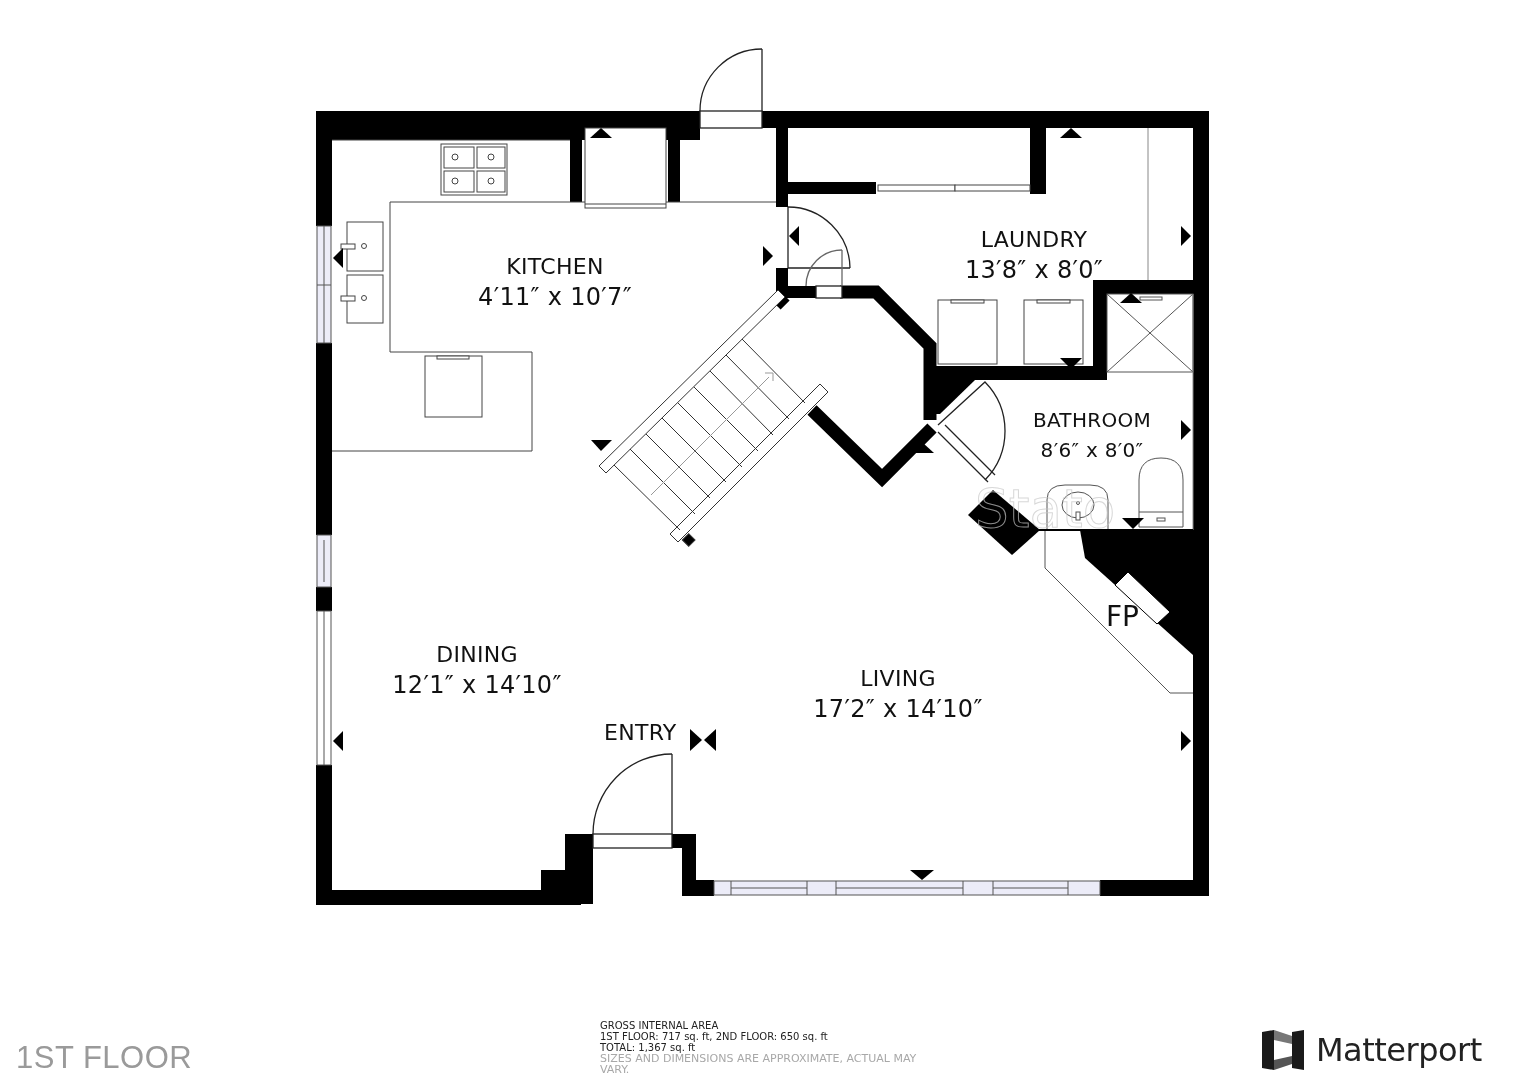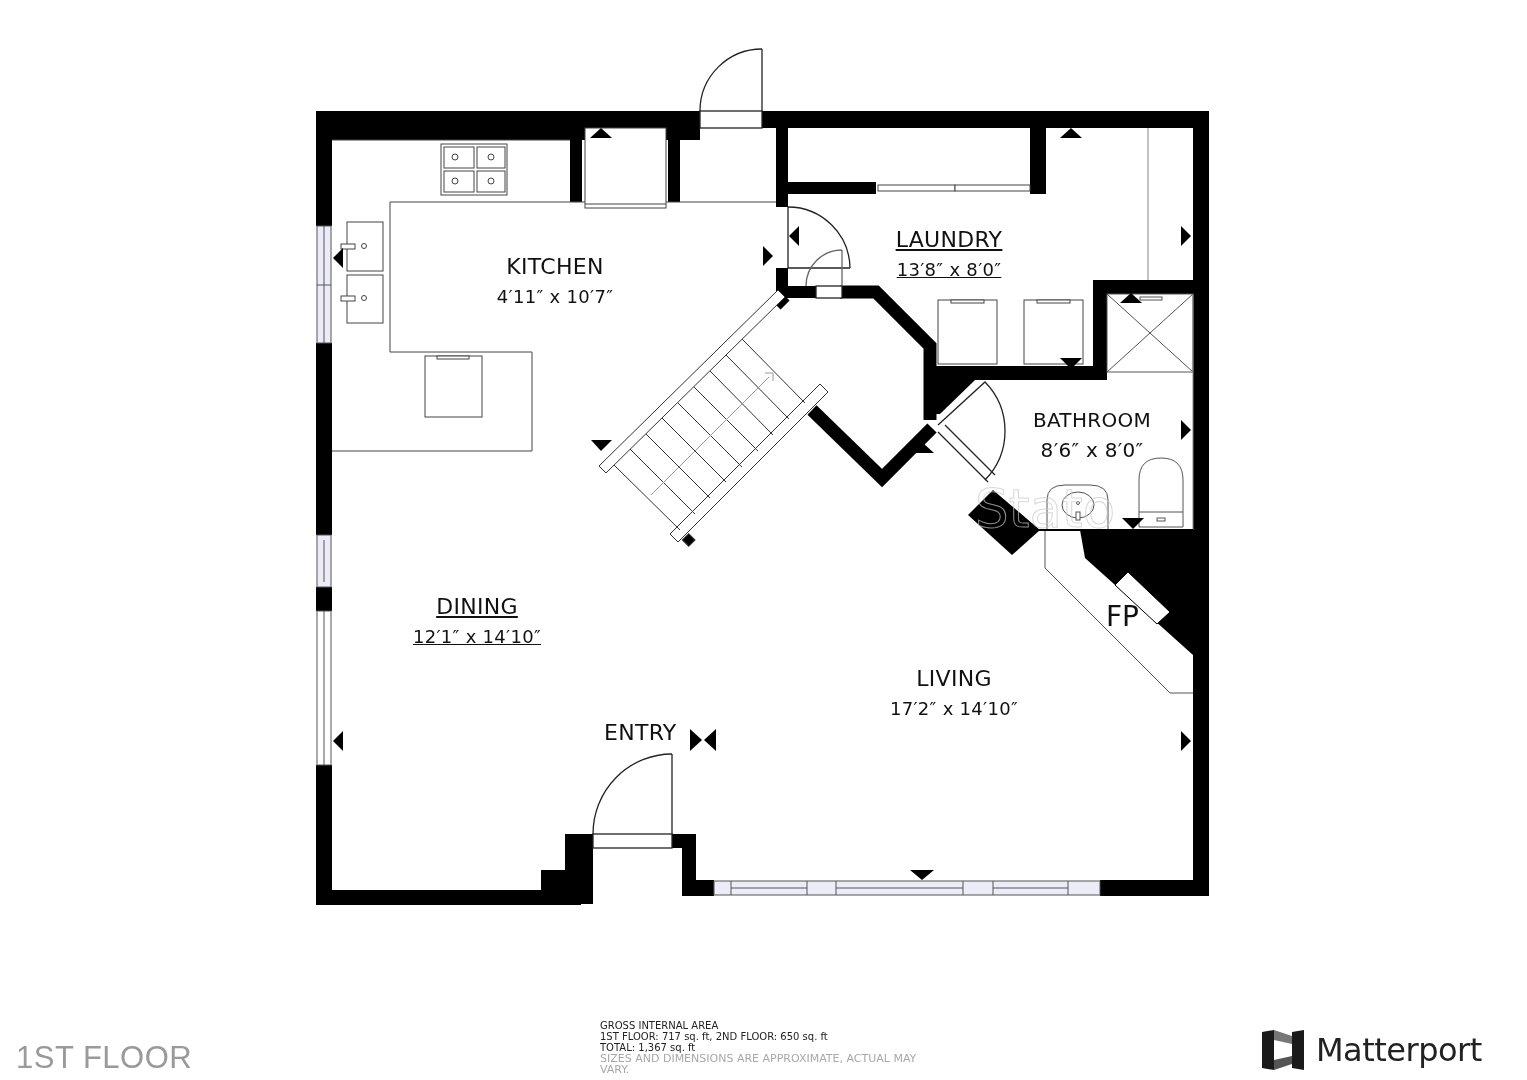--- a/index.html
+++ b/index.html
@@ -1,19 +1,19 @@
 <!DOCTYPE html>
 <html><head>
   <meta charset="utf-8">
   <style>
     html, body { margin: 0; padding: 0; background: #ffffff; }
     body { width: 1527px; height: 1080px; position: relative; overflow: hidden; font-family: "DejaVu Sans", sans-serif; }
     #plan { position: absolute; left: 0; top: 0; width: 1527px; height: 1080px; }
     .room-label { position: absolute; text-align: center; color: #111; font-family: "DejaVu Sans", sans-serif; font-size: 22px; line-height: 30px; transform: translateX(-50%); white-space: nowrap; letter-spacing: 0.3px; }
-    .room-label .dim { display: block; font-size: 18px; }
+    .room-label .dim { display: block; font-size: 24px; }
     .fp-label { position: absolute; font-size: 28px; color: #111; font-family: "DejaVu Sans", sans-serif; }
     .entry-label { position: absolute; font-size: 22px; color: #111; font-family: "DejaVu Sans", sans-serif; letter-spacing: 0.3px; text-align: right; }
     .floor-label { position: absolute; left: 16px; top: 1040px; font-size: 31px; color: #9a9a9a; font-family: Liberation Sans, sans-serif; letter-spacing: 0.5px; }
     .area-box { position: absolute; left: 600px; top: 1020px; width: 330px; text-align: left; font-family: "DejaVu Sans", sans-serif; font-size: 10px; line-height: 11px; color: #222; }
     .area-box .disclaimer { color: #a8a8a8; font-size: 11px; }
     .brand { position: absolute; left: 1262px; top: 1028px; height: 44px; display: flex; align-items: center; gap: 12px; }
     .brand-name { font-family: "DejaVu Sans", sans-serif; font-weight: normal; font-size: 32px; color: #222; letter-spacing: -0.5px; }
     .watermark { position: absolute; left: 975px; top: 478px; font-family: "DejaVu Sans", sans-serif; font-size: 53px; color: transparent; -webkit-text-stroke: 1px rgba(200,200,200,0.7); pointer-events: none; }
   </style>
 </head>
@@ -243,33 +243,33 @@
     <polygon points="716,729 716,751 704,740"></polygon>
   </g>
 </svg>
 
 <div class="watermark">Stato</div>
 
 <div class="room-label" style="left:555px; top:252px;">
   <span>KITCHEN</span>
   <span class="dim">4′11″ x 10′7″</span>
 </div>
-<div class="room-label" style="left:949px; top:225px;text-decoration:underline;">
+<div class="room-label" style="left:1034px; top:225px;">
   <span>LAUNDRY</span>
   <span class="dim">13′8″ x 8′0″</span>
 </div>
 <div class="room-label" style="left:1092px; top:405px; font-size:20px;">
   <span>BATHROOM</span>
   <span class="dim" style="font-size:20px;">8′6″ x 8′0″</span>
 </div>
-<div class="room-label" style="left:477px; top:592px;text-decoration:underline;">
+<div class="room-label" style="left:477px; top:640px;">
   <span>DINING</span>
   <span class="dim">12′1″ x 14′10″</span>
 </div>
-<div class="room-label" style="left:954px; top:664px;">
+<div class="room-label" style="left:898px; top:664px;">
   <span>LIVING</span>
   <span class="dim">17′2″ x 14′10″</span>
 </div>
 
 <div class="entry-label" style="left:604px; top:720px;">ENTRY</div>
 <div class="fp-label" style="left:1106px; top:600px;">FP</div>
 
 <div class="floor-label">1ST FLOOR</div>
 
 <div class="area-box">

